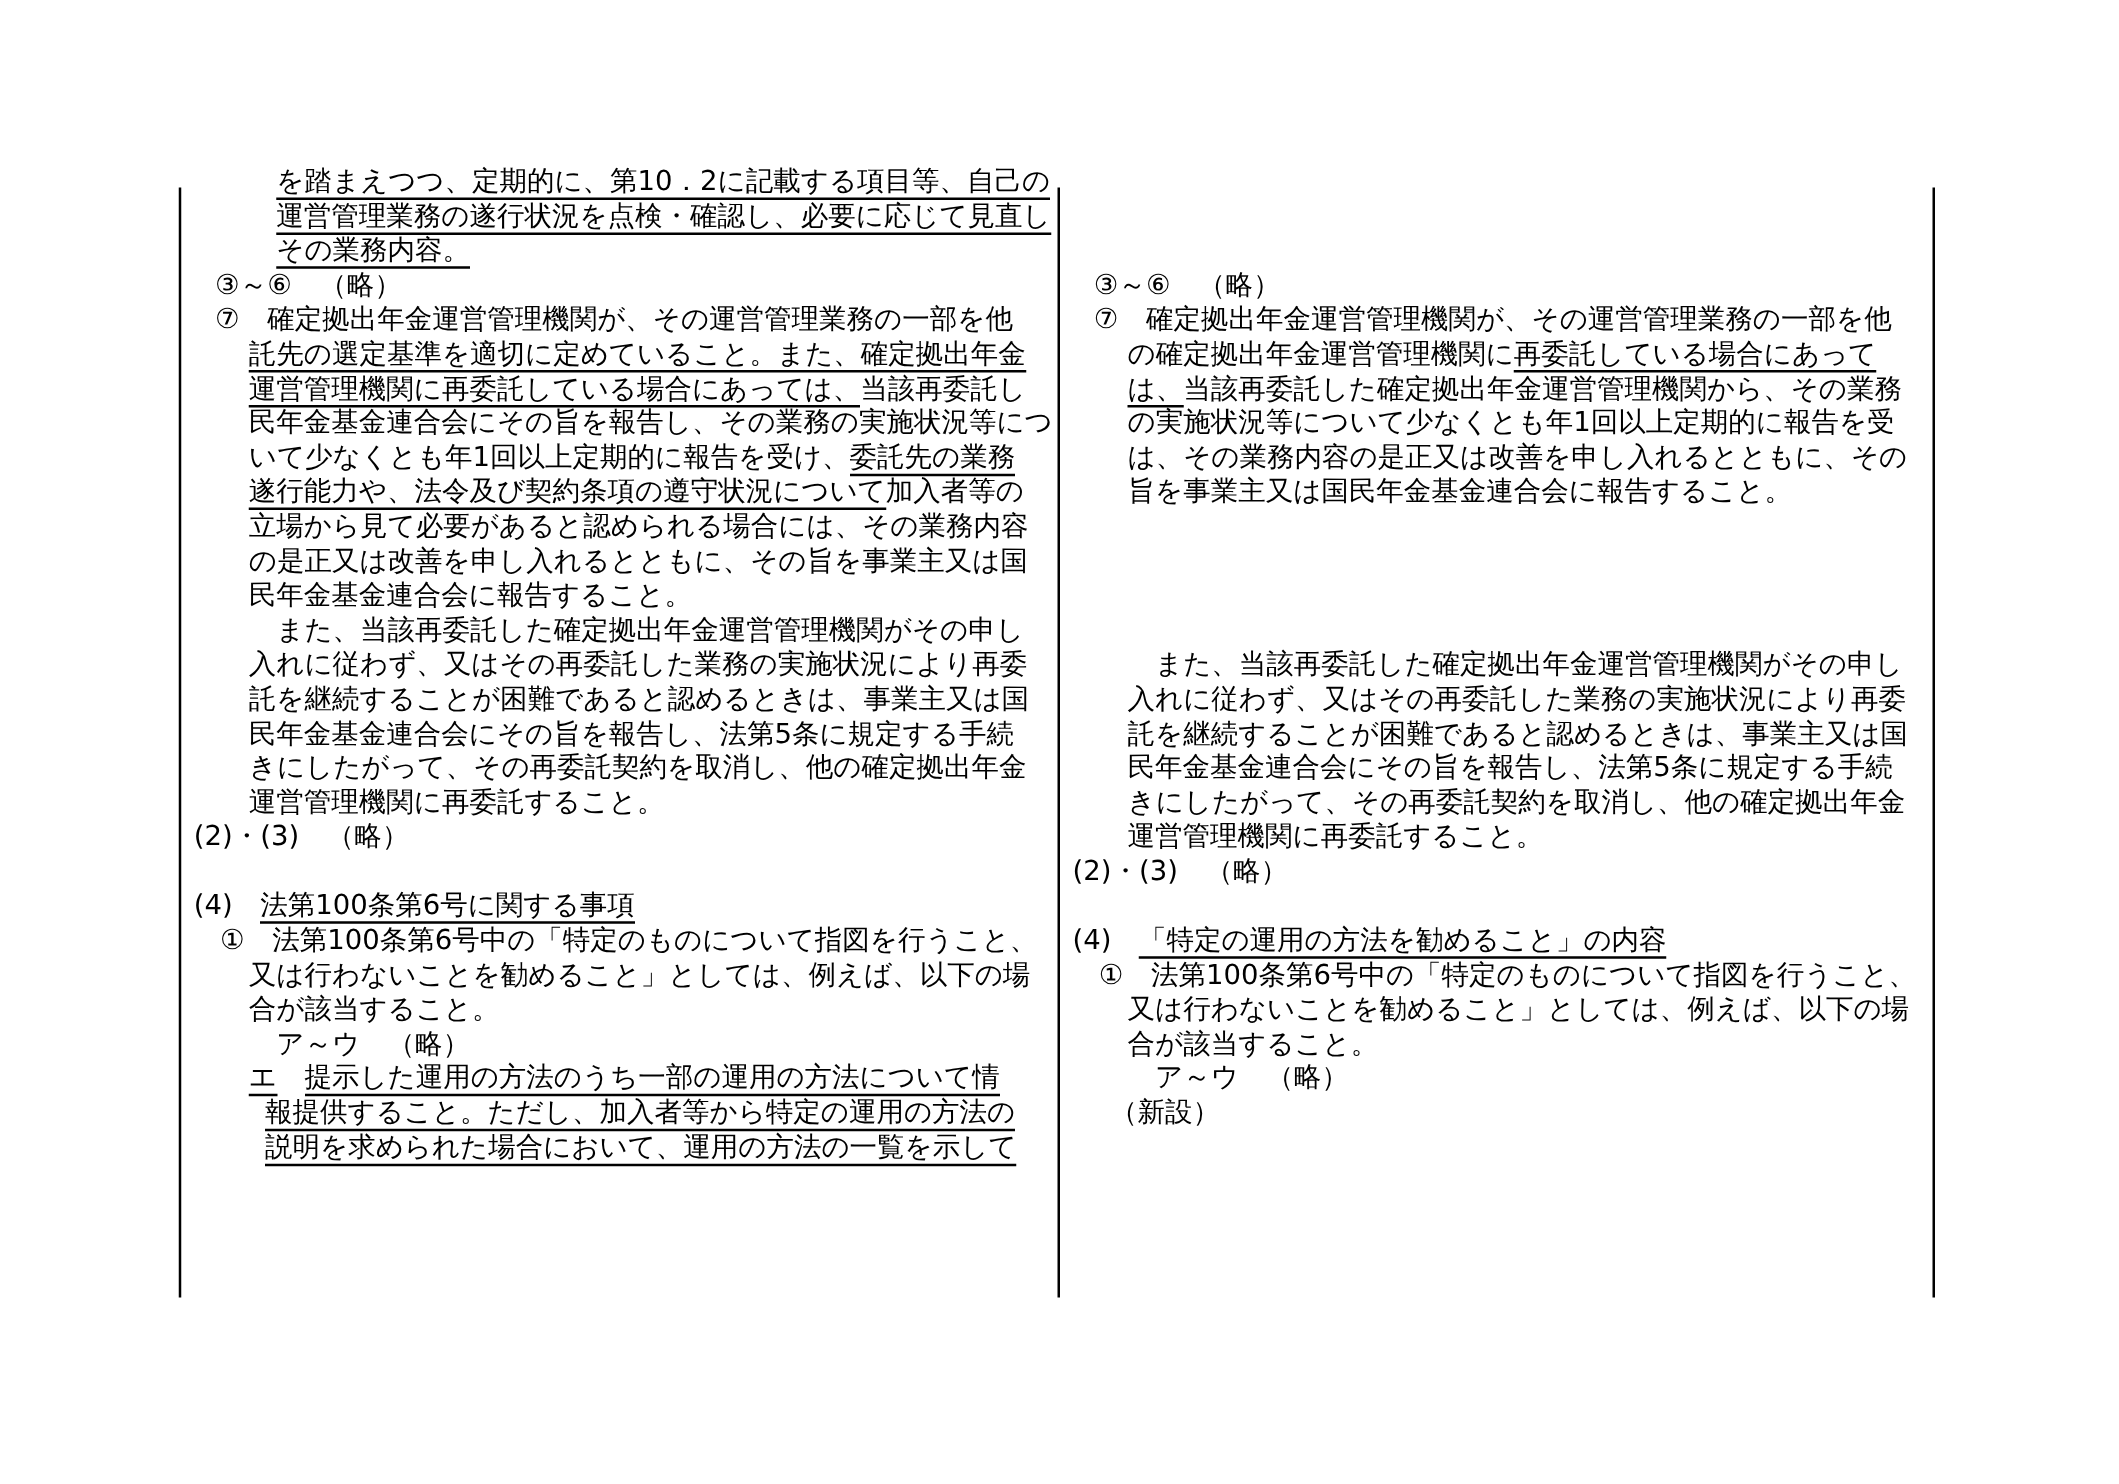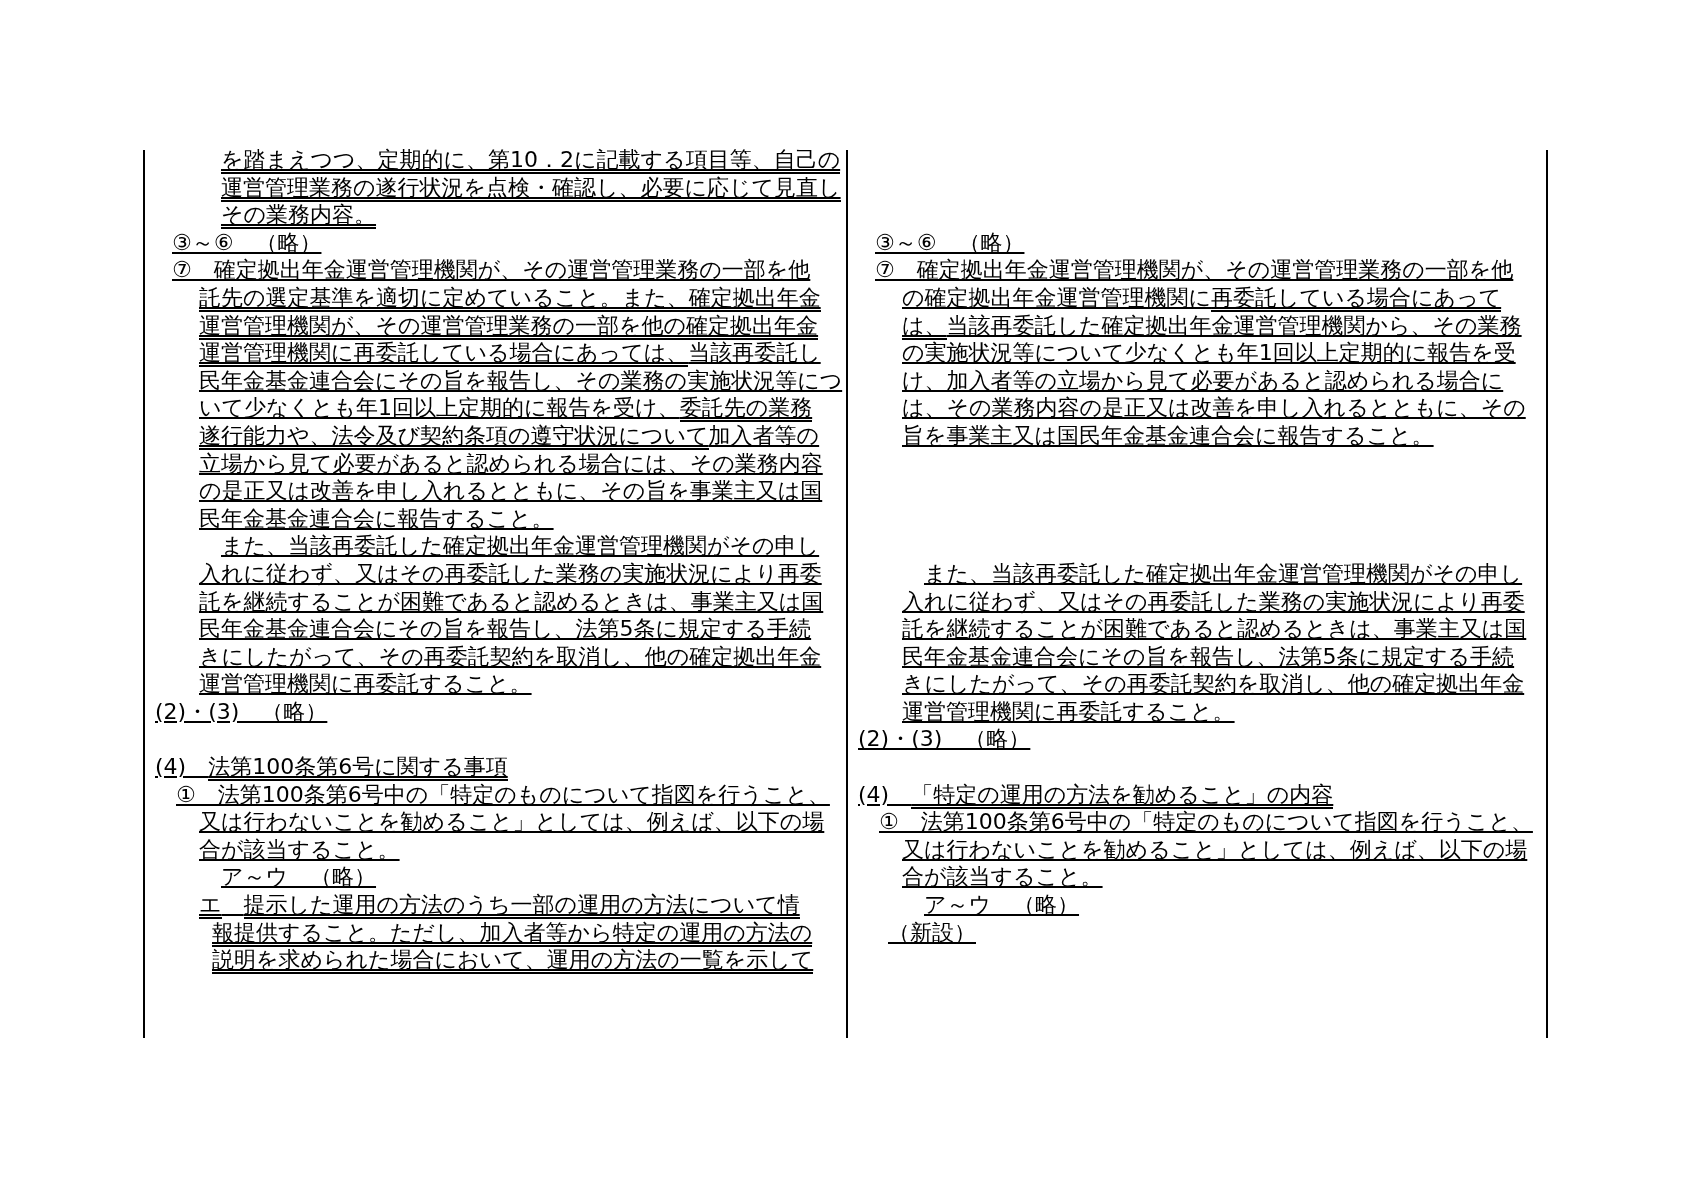--- a/index.html
+++ b/index.html
@@ -7,21 +7,21 @@
     position:relative;
     width:1695px;height:1187px;
     background:#ffffff;color:#000000;
     font-family:"DejaVu Sans","Liberation Sans",sans-serif;
     overflow:hidden;
   }
   .rule{position:absolute;top:150px;height:888px;width:2px;background:#000000;}
   .rule-left{left:143px;}
   .rule-middle{left:846px;}
   .rule-right{left:1546px;}
-  .col{position:absolute;top:146px;width:690px;text-decoration:underline;}
+  .col{position:absolute;top:132px;width:690px;}
   .col-left{left:155px;}
   .col-right{left:858px;}
   .line{
     height:27.6px;line-height:27.6px;
     font-size:22px;white-space:pre;
     letter-spacing:0;
   }
   .seg{white-space:pre;}
   .u{border-bottom:2px solid #000000;padding-bottom:0;}
 </style>
@@ -32,21 +32,20 @@
   <div class="rule rule-left"></div>
   <div class="rule rule-middle"></div>
   <div class="rule rule-right"></div>
   <div class="col col-left" id="col-left">
       <div class="line" style="padding-left: 66px;"><span class="seg u">を踏まえつつ、定期的に、第10．2に記載する項目等、自己の</span></div>
       <div class="line" style="padding-left: 66px;"><span class="seg u">運営管理業務の遂行状況を点検・確認し、必要に応じて見直し</span></div>
       <div class="line" style="padding-left: 66px;"><span class="seg u">その業務内容。</span></div>
       <div class="line" style="padding-left: 17px;"><span class="seg">③～⑥　（略）</span></div>
       <div class="line" style="padding-left: 17px;"><span class="seg">⑦　確定拠出年金運営管理機関が、その運営管理業務の一部を他</span></div>
       <div class="line" style="padding-left: 44px;"><span class="seg u">託先の選定基準を適切に定めていること。また、確定拠出年金</span></div>
-      <div class="line" style="padding-left: 44px;"><span class="seg u">運営管理機関が、その運営管理業務の一部を他の確定拠出年金</span></div>
       <div class="line" style="padding-left: 44px;"><span class="seg u">運営管理機関に再委託している場合にあっては、</span><span class="seg">当該再委託し</span></div>
       <div class="line" style="padding-left: 44px;"><span class="seg">民年金基金連合会にその旨を報告し、その業務の実施状況等につ</span></div>
       <div class="line" style="padding-left: 44px;"><span class="seg">いて少なくとも年1回以上定期的に報告を受け、</span><span class="seg u">委託先の業務</span></div>
       <div class="line" style="padding-left: 44px;"><span class="seg u">遂行能力や、法令及び契約条項の遵守状況について</span><span class="seg">加入者等の</span></div>
       <div class="line" style="padding-left: 44px;"><span class="seg">立場から見て必要があると認められる場合には、その業務内容</span></div>
       <div class="line" style="padding-left: 44px;"><span class="seg">の是正又は改善を申し入れるとともに、その旨を事業主又は国</span></div>
       <div class="line" style="padding-left: 44px;"><span class="seg">民年金基金連合会に報告すること。</span></div>
       <div class="line" style="padding-left: 66px;"><span class="seg">また、当該再委託した確定拠出年金運営管理機関がその申し</span></div>
       <div class="line" style="padding-left: 44px;"><span class="seg">入れに従わず、又はその再委託した業務の実施状況により再委</span></div>
       <div class="line" style="padding-left: 44px;"><span class="seg">託を継続することが困難であると認めるときは、事業主又は国</span></div>
@@ -66,21 +65,20 @@
     </div>
   <div class="col col-right" id="col-right">
       <div class="line"></div>
       <div class="line"></div>
       <div class="line"></div>
       <div class="line" style="padding-left: 17px;"><span class="seg">③～⑥　（略）</span></div>
       <div class="line" style="padding-left: 17px;"><span class="seg">⑦　確定拠出年金運営管理機関が、その運営管理業務の一部を他</span></div>
       <div class="line" style="padding-left: 44px;"><span class="seg">の確定拠出年金運営管理機関に</span><span class="seg u">再委託している場合にあって</span></div>
       <div class="line" style="padding-left: 44px;"><span class="seg u">は、</span><span class="seg">当該再委託した確定拠出年金運営管理機関から、その業務</span></div>
       <div class="line" style="padding-left: 44px;"><span class="seg">の実施状況等について少なくとも年1回以上定期的に報告を受</span></div>
-      <div class="line" style="padding-left: 44px;"><span class="seg">け、加入者等の立場から見て必要があると認められる場合に</span></div>
       <div class="line" style="padding-left: 44px;"><span class="seg">は、その業務内容の是正又は改善を申し入れるとともに、その</span></div>
       <div class="line" style="padding-left: 44px;"><span class="seg">旨を事業主又は国民年金基金連合会に報告すること。</span></div>
       <div class="line"></div>
       <div class="line"></div>
       <div class="line"></div>
       <div class="line"></div>
       <div class="line" style="padding-left: 66px;"><span class="seg">また、当該再委託した確定拠出年金運営管理機関がその申し</span></div>
       <div class="line" style="padding-left: 44px;"><span class="seg">入れに従わず、又はその再委託した業務の実施状況により再委</span></div>
       <div class="line" style="padding-left: 44px;"><span class="seg">託を継続することが困難であると認めるときは、事業主又は国</span></div>
       <div class="line" style="padding-left: 44px;"><span class="seg">民年金基金連合会にその旨を報告し、法第5条に規定する手続</span></div>

